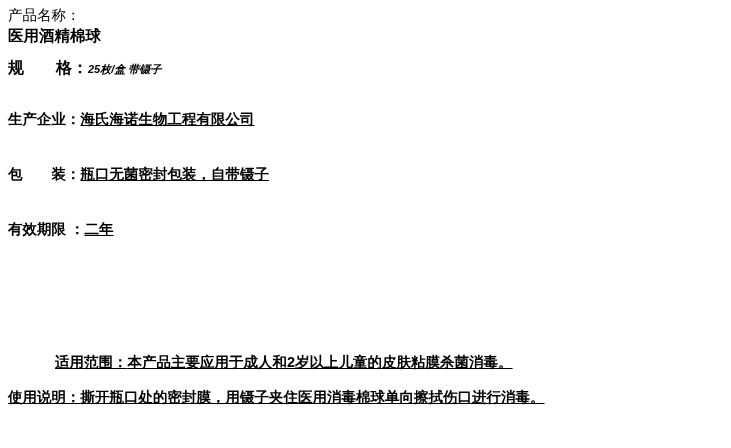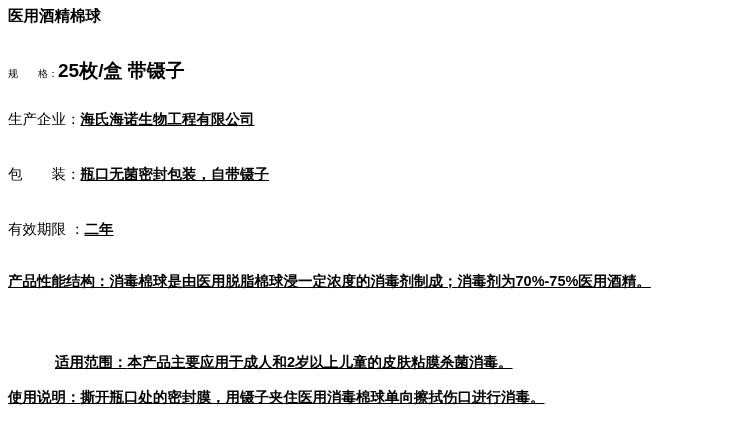--- a/index.html
+++ b/index.html
@@ -26,26 +26,27 @@
     line-height: 1.35;
     white-space: pre-wrap;
     word-break: break-word;
   }
   
   .row {
     display: block;
     margin: 0;
   }
   .spec-label {
-    font-size: 10px;
-    font-weight: normal;
+    font-size: 16px;
+    font-weight: bold;
   }
   .spec-value {
-    font-size: 19px;
+    font-size: 11px;
     font-weight: bold;
+    font-style: italic;
   }
 
   
   .p1 { position: absolute; left: 8px; top: 6px; }
   .p2 { position: absolute; left: 8px; top: 58px; }
   .p3 { position: absolute; left: 8px; top: 110px; }
   .p4 { position: absolute; left: 8px; top: 165px; }
   .p5 { position: absolute; left: 8px; top: 220px; }
   .p6 { position: absolute; left: 8px; top: 272px; width: 716px; }
   .p7 { position: absolute; left: 8px; top: 353px; width: 716px; margin-left: 47px; }
@@ -59,51 +60,48 @@
     font-size: 15.5px;
     font-weight: bold;
   }
   .body-bold {
     font-size: 14.5px;
     font-weight: bold;
     text-decoration: underline;
   }
   .body-normal {
     font-size: 14.5px;
-    font-weight: normal;
+    font-weight: bold;
   }
 </style>
 </head>
 <body>
 
 <div class="doc">
 
   <div class="row p1">
-    <span class="line title-value" style="display:inline;text-align:right;">医用酒精棉球</span>
+    <span class="line title-label">产品名称：</span><span class="line title-value" style="display:inline;text-align:right;">医用酒精棉球</span>
   </div>
 
   <div class="row p2">
     <span class="spec-label">规　　格：</span><span class="spec-value">25枚/盒 带镊子</span>
   </div>
 
   <div class="row p3">
     <span class="body-normal">生产企业：</span><span class="body-bold">海氏海诺生物工程有限公司</span>
   </div>
 
   <div class="row p5">
     <span class="body-normal">有效期限 ：</span><span class="body-bold">二年</span>
   </div>
 
   <div class="row p4">
     <span class="body-normal">包　　装：</span><span class="body-bold">瓶口无菌密封包装，自带镊子</span>
   </div>
 
-  <div class="row p6">
-    <span class="body-bold">产品性能结构：</span><span class="body-bold">消毒棉球是由医用脱脂棉球浸一定浓度的消毒剂制成；消毒剂为70%-75%医用酒精。</span>
-  </div>
 
   <div class="row p7">
     <span class="body-bold">适用范围：</span><span class="body-bold">本产品主要应用于成人和2岁以上儿童的皮肤粘膜杀菌消毒。</span>
   </div>
 
   <div class="row p8">
     <span class="body-bold">使用说明：</span><span class="body-bold">撕开瓶口处的密封膜，用镊子夹住医用消毒棉球单向擦拭伤口进行消毒。</span>
   </div>
 
 </div>

